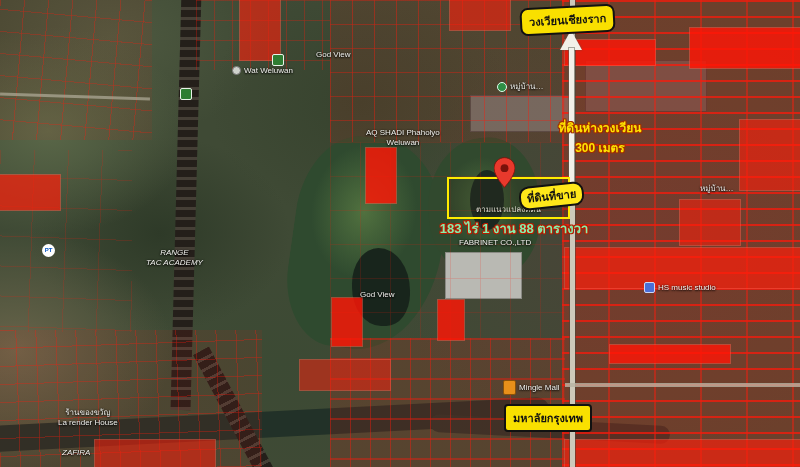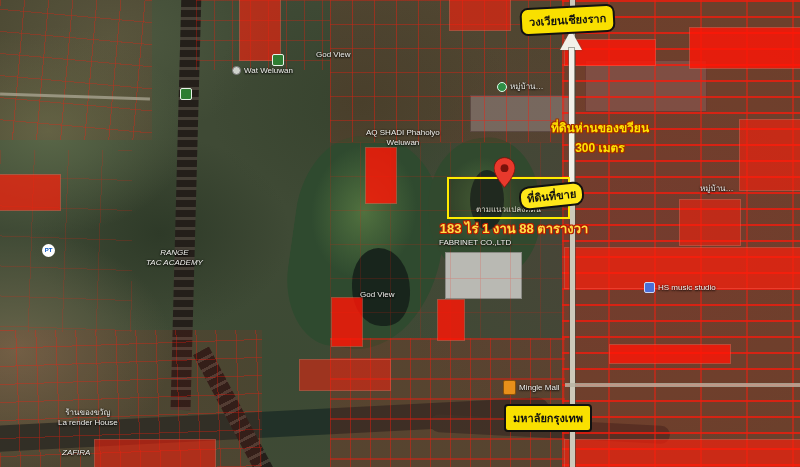--- a/index.html
+++ b/index.html
@@ -96,21 +96,21 @@
       -1px -1px #a33000,1px 1px #a33000,-1px 1px #a33000,1px -1px #a33000;}
   .parcel-outline{position:absolute;left:447px;top:177px;width:119px;height:38px;
     border:2px solid #ffec00;background:rgba(45,45,30,.28);z-index:5;}
   .parcel-caption{position:absolute;bottom:1px;left:0;width:100%;text-align:center;
     font-size:8px;color:#e0ded2;text-shadow:0 1px 2px #000;}
   .pin{position:absolute;left:494px;top:157px;width:21px;height:31px;z-index:6;}
   .badge-pin{position:absolute;left:519px;top:184px;background:#ffe81a;color:#111;border:2px solid #111;
     border-radius:10px;font-size:11px;font-weight:bold;padding:1px 6px;transform:rotate(-6deg);
     white-space:nowrap;z-index:7;}
   .area-text{position:absolute;left:434px;top:218px;width:160px;text-align:center;z-index:6;
-    color:#fde047;font-weight:bold;font-size:13px;
+    color:#86efac;font-weight:bold;font-size:13px;
     text-shadow:-1px 0 #b71c00,1px 0 #b71c00,0 -1px #b71c00,0 1px #b71c00,
       -1px -1px #b71c00,1px 1px #b71c00,-1px 1px #b71c00,1px -1px #b71c00;}
 </style>
 </head>
 <body>
 
 <div class="screen">
 
   <div class="layer sat-base"></div>
 
@@ -156,38 +156,38 @@
   <div class="road-l1"></div>
 
   <div class="shield" style="left:272px;top:54px;"></div>
   <div class="shield" style="left:180px;top:88px;"></div>
 
   <div class="poi-layer">
       <div class="poi" style="left: 232px; top: 66px; text-align: center;"><span class="poi-icon dot"></span><span class="poi-line">Wat Weluwan</span></div>
       <div class="poi" style="left: 316px; top: 50px;"><span class="poi-line">God View</span></div>
       <div class="poi center" style="left: 366px; top: 80px;"><span class="poi-line">AQ SHADI Phaholyo</span><span class="poi-line">Weluwan</span></div>
       <div class="poi" style="left: 497px; top: 82px;"><span class="poi-icon dot-green"></span><span class="poi-line">หมู่บ้าน…</span></div>
-      <div class="poi" style="left: 392px; top: 238px; padding-left: 47px;"><span class="poi-line">FABRINET CO.,LTD</span></div>
+      <div class="poi" style="left: 412px; top: 238px; padding-left: 47px;"><span class="poi-line">FABRINET CO.,LTD</span></div>
       <div class="poi" style="left: 360px; top: 290px;"><span class="poi-line">God View</span></div>
       <div class="poi" style="left: 644px; top: 282px;"><span class="poi-icon music"></span><span class="poi-line">HS music studio</span></div>
       <div class="poi" style="left: 700px; top: 184px;"><span class="poi-line">หมู่บ้าน…</span></div>
       <div class="poi" style="left: 503px; top: 380px;"><span class="poi-icon bag"></span><span class="poi-line">Mingle Mall</span></div>
       <div class="poi center" style="left: 58px; top: 360px;"><span class="poi-line">ร้านของขวัญ</span><span class="poi-line">La render House</span></div>
       <div class="poi" style="left: 62px; top: 448px; font-style: italic;"><span class="poi-line">ZAFIRA</span></div>
       <div class="poi" style="left: 42px; top: 244px;"><span class="poi-icon pt">PT</span></div>
       <div class="poi center" style="left: 146px; top: 200px; font-style: italic;"><span class="poi-line">RANGE</span><span class="poi-line">TAC ACADEMY</span></div>
     </div>
 
   <div class="bubble bubble-roundabout">วงเวียนเชียงราก</div>
 
   <div class="arrow-head"></div>
   <div class="arrow-shaft"></div>
 
   <div class="distance-text">
-    <span>ที่ดินห่านของขวียน</span><br>
+    <span>ที่ดินห่างวงเวียน</span><br>
     <span>300 เมตร</span>
   </div>
 
   <div class="parcel-outline">
     <span class="parcel-caption">ตามแนวแปลงที่ดิน</span>
   </div>
 
   <svg class="pin" viewBox="0 0 24 34">
     <path d="M12 0C5.4 0 0 5.4 0 12c0 9 12 22 12 22s12-13 12-22C24 5.4 18.6 0 12 0z" fill="#e8392c" stroke="#7a120b" stroke-width="1"></path>
     <circle cx="12" cy="12" r="4.5" fill="#7a120b"></circle>

